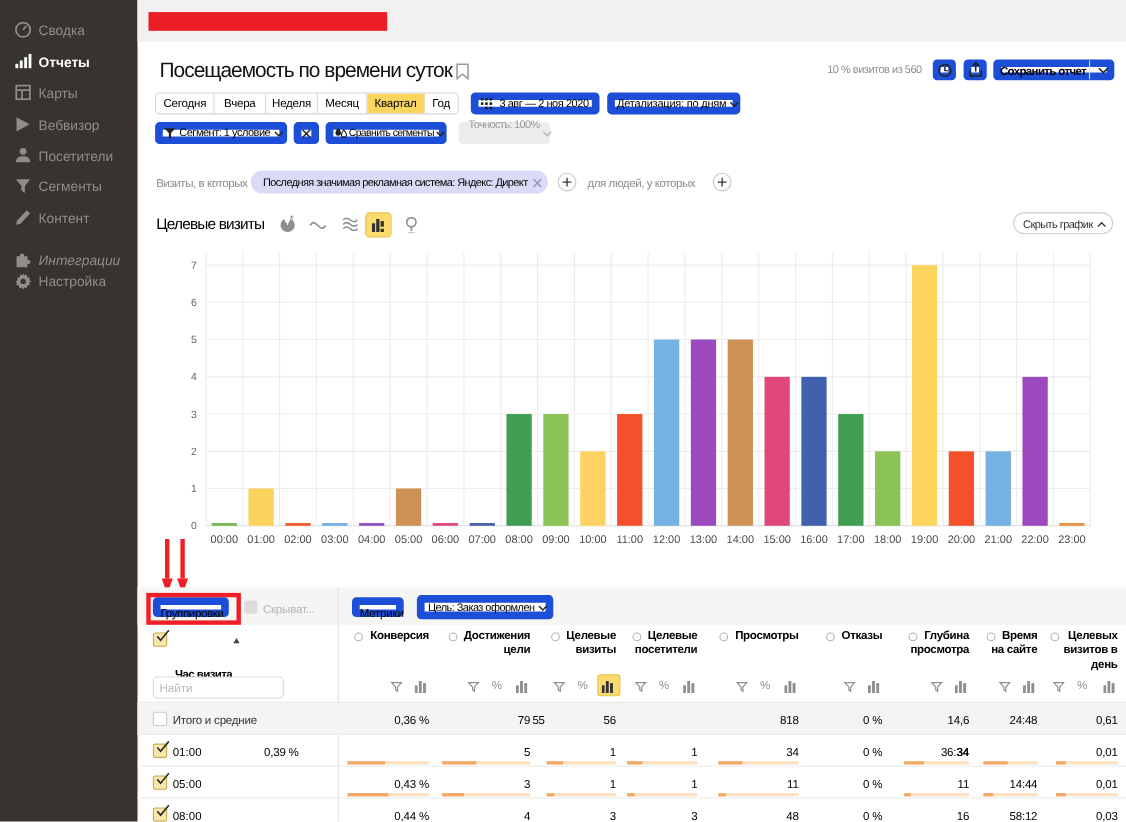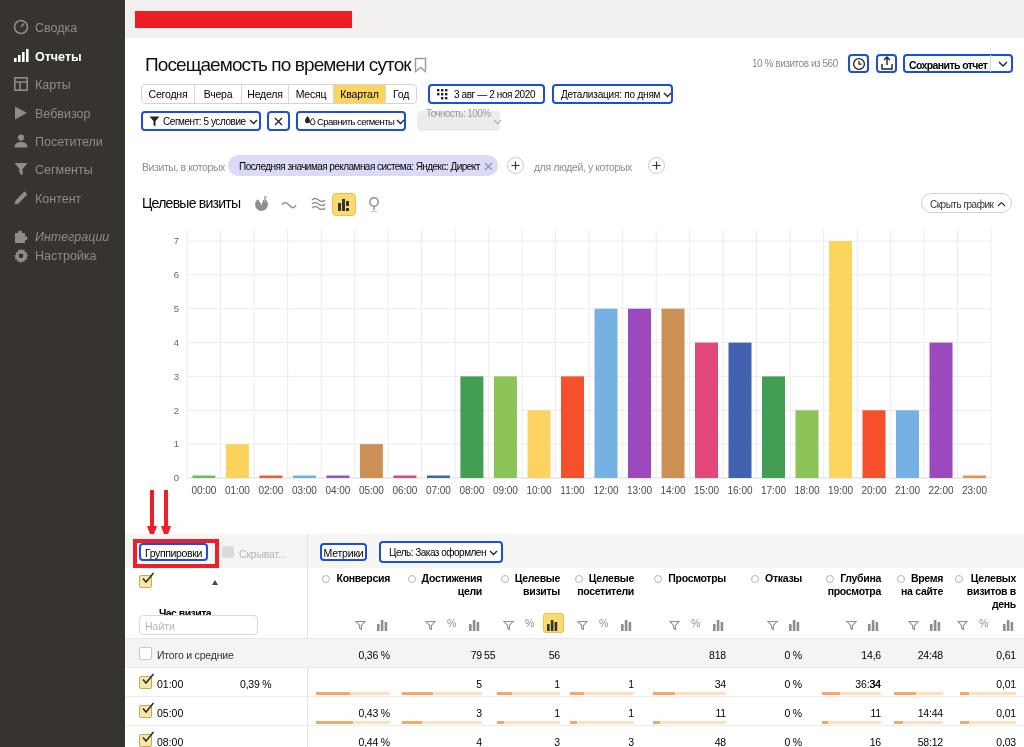--- a/index.html
+++ b/index.html
@@ -6,21 +6,21 @@
 html,body { width:1024px; height:747px; overflow:hidden; }
 body { font-family:"Liberation Sans", sans-serif; background:#fff; position:relative; }
 .abs { position:absolute; }
 
 #sidebar { position:absolute; left:0; top:0; width:125px; height:747px; background:#37332f; }
 .sbitem { position:absolute; left:0; width:125px; height:20px; color:#8f8c89; font-size:12.5px; }
 .sbitem .txt { position:absolute; left:35px; top:3px; }
 .sbitem.active { color:#ffffff; font-weight:bold; }
 .sbitem svg { position:absolute; left:13px; top:1px; }
 
-.btn { position:absolute; background:#fff; border:2px solid #1d4ed8; border-radius:4px; font-size:11px; color:#000; text-align:center; }
+.btn { position:absolute; background:#fff; border:7px solid #1d4ed8; border-radius:4px; font-size:11px; color:#000; text-align:center; }
 .grp { position:absolute; display:flex; border:1px solid #d4d4d4; border-radius:4px; background:#fff; overflow:hidden; }
 .grp .cell { font-size:10.5px; letter-spacing:-0.2px; color:#000; border-right:1px solid #d9d9d9; display:flex; align-items:center; justify-content:center; }
 .grp .cell:last-child { border-right:none; }
 </style>
 </head>
 <body>
 
 <div id="sidebar">
   <div class="sbitem" style="top:18px;">
       <svg width="16" height="16" viewBox="0 0 16 16">
@@ -138,21 +138,21 @@
 <div class="btn" style="left:552px; top:84px; width:121px; height:20px;"></div>
 <div class="abs" style="left:561px; top:89px; font-size:10px; letter-spacing:-0.2px; color:#000;">Детализация: по дням</div>
 <svg class="abs" style="left:663px; top:92px;" width="9" height="6" viewBox="0 0 9 6">
     <path d="M1 1 l3.5 3.5 3.5-3.5" fill="none" stroke="#222" stroke-width="1.3"></path>
   </svg>
 
 <div class="btn" style="left:141px; top:111px; width:120px; height:20px;"></div>
 <svg class="abs" style="left:149px; top:116px;" width="11" height="11" viewBox="0 0 11 11">
     <path d="M0.5 0.5 h10 l-4 4.5 v5.5 l-2 -1.5 v-4 z" fill="#222"></path>
   </svg>
-<div class="abs" style="left:163px; top:116px; font-size:10px; letter-spacing:-0.45px; color:#000;">Сегмент: 5 условие</div>
+<div class="abs" style="left:163px; top:116px; font-size:10px; letter-spacing:-0.45px; color:#000;">Сегмент: 1 условие</div>
 <svg class="abs" style="left:249px; top:119px;" width="9" height="6" viewBox="0 0 9 6">
     <path d="M1 1 l3.5 3.5 3.5-3.5" fill="none" stroke="#222" stroke-width="1.3"></path>
   </svg>
 <div class="btn" style="left:267px; top:111px; width:23px; height:20px;"></div>
 <svg class="abs" style="left:274px; top:117px;" width="9" height="9" viewBox="0 0 9 9">
     <path d="M1 1 l7 7 M8 1 l-7 7" stroke="#222" stroke-width="1.3"></path>
   </svg>
 <div class="btn" style="left:296px; top:111px; width:110px; height:20px;"></div>
 <svg class="abs" style="left:304px; top:115px;" width="12" height="12" viewBox="0 0 12 12">
     <path d="M3.5 1 C3.5 1 6 4.2 6 5.8 A2.5 2.5 0 0 1 1 5.8 C1 4.2 3.5 1 3.5 1 z" fill="#222"></path>

